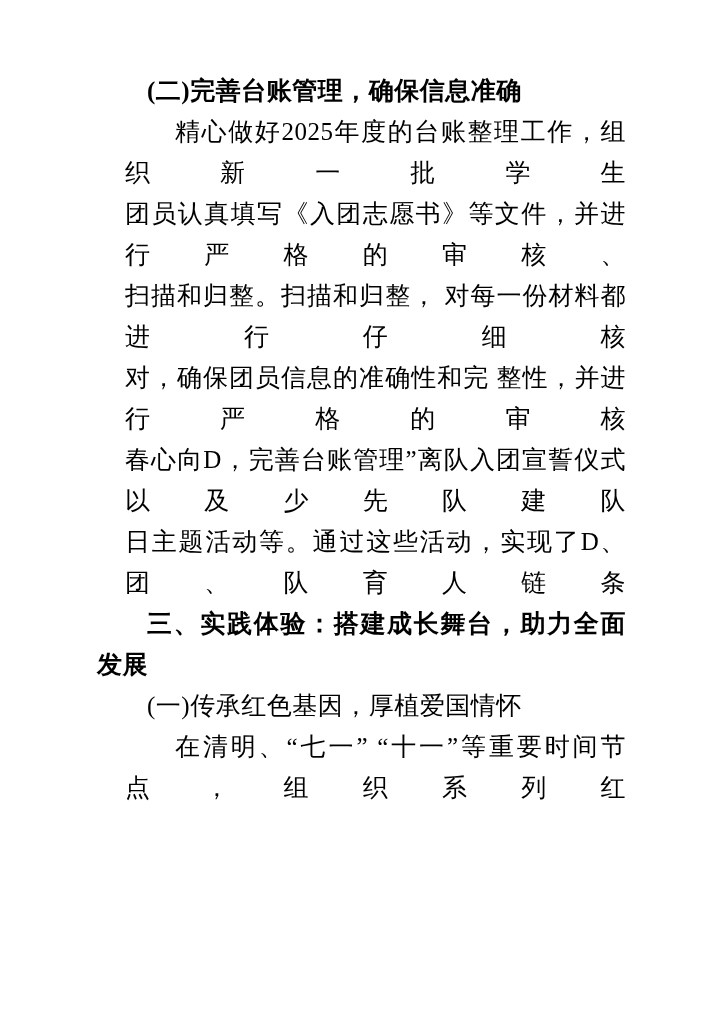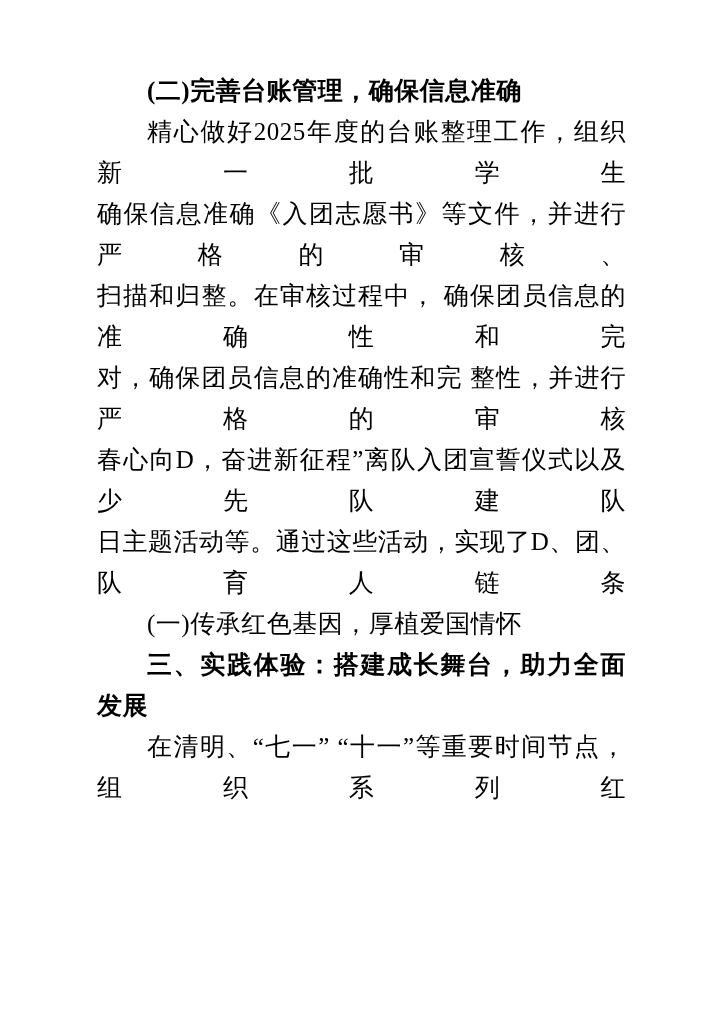--- a/index.html
+++ b/index.html
@@ -30,43 +30,44 @@
   }
   .line {
     font-size: 25px;
     line-height: 41px;
     text-align: justify;
     letter-spacing: 0.5px;
     white-space: pre-wrap;
   }
   .fill {
     text-align-last: justify;
+    margin-left: 28px;
   }
   .indent {
     text-indent: 50px;
   }
   .bold {
     font-weight: bold;
   }
 </style>
 </head>
 <body>
 
 <div class="page">
   <div class="content">
 
     <div class="line bold indent">(二)完善台账管理，确保信息准确</div>
 
     <div class="line indent fill">精心做好2025年度的台账整理工作，组织新一批学生</div>
-    <div class="line fill">确保信息准确《入团志愿书》等文件，并进行严格的审核、</div>
-    <div class="line fill">扫描和归整。在审核过程中， 确保团员信息的准确性和完</div>
+    <div class="line fill">团员认真填写《入团志愿书》等文件，并进行严格的审核、</div>
+    <div class="line fill">扫描和归整。扫描和归整， 对每一份材料都进行仔细核</div>
     <div class="line fill">对，确保团员信息的准确性和完 整性，并进行严格的审核</div>
 
-    <div class="line fill">春心向D，奋进新征程”离队入团宣誓仪式以及少先队建队</div>
+    <div class="line fill">春心向D，完善台账管理”离队入团宣誓仪式以及少先队建队</div>
     <div class="line fill">日主题活动等。通过这些活动，实现了D、团、队育人链条</div>
 
+    <div class="line bold indent">三、实践体验：搭建成长舞台，助力全面发展</div>
     <div class="line indent">(一)传承红色基因，厚植爱国情怀</div>
-    <div class="line bold indent">三、实践体验：搭建成长舞台，助力全面发展</div>
 
     <div class="line indent fill">在清明、“七一” “十一”等重要时间节点，组织系列红</div>
 
   </div>
 </div>
 
 </body></html>

